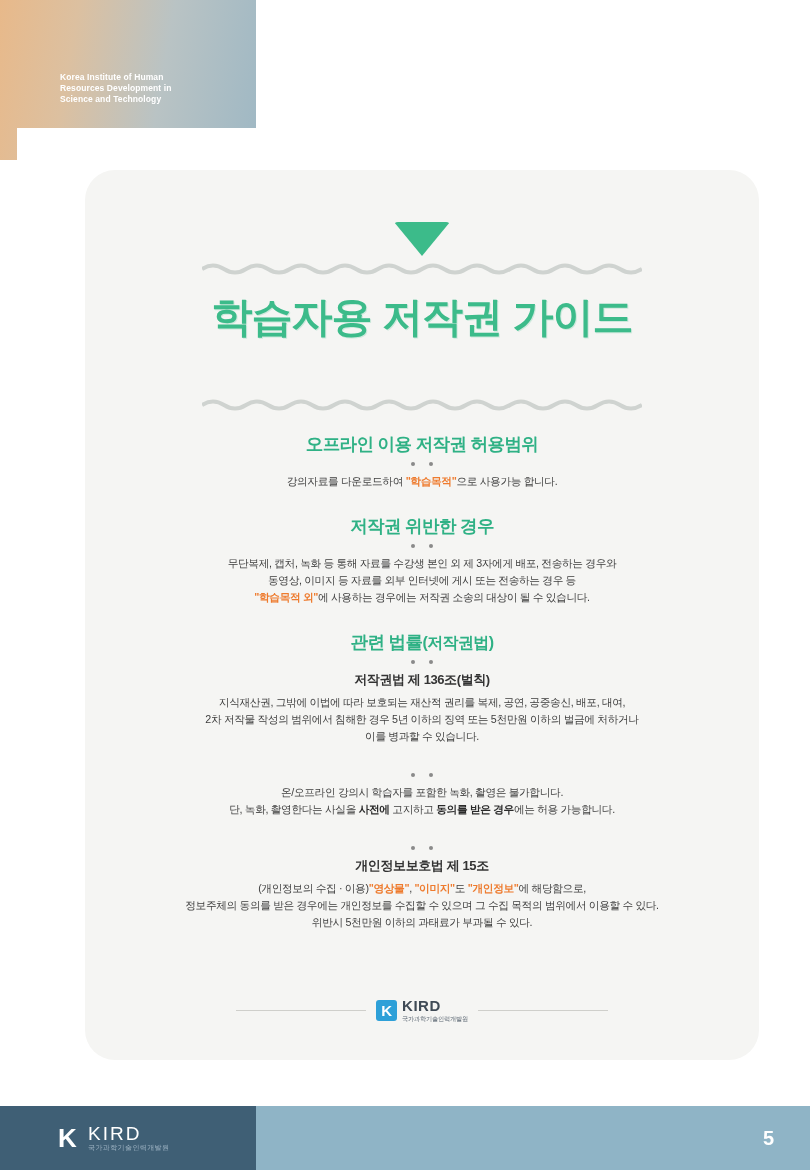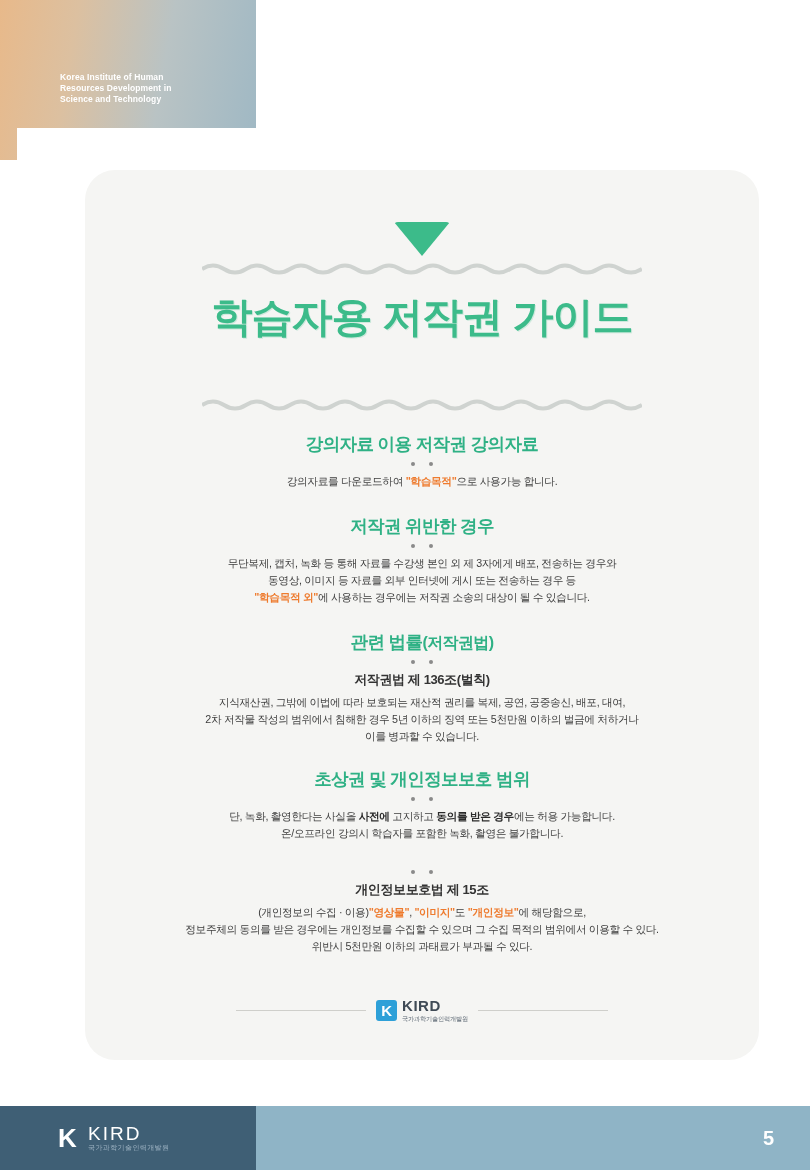--- a/index.html
+++ b/index.html
@@ -239,21 +239,21 @@
 
     <div class="main-title">학습자용 저작권 가이드</div>
 
     <svg class="wave bottom" viewBox="0 0 440 14" preserveAspectRatio="none">
       <path d="M0 7 Q 11 0 22 7 T 44 7 T 66 7 T 88 7 T 110 7 T 132 7 T 154 7 T 176 7 T 198 7 T 220 7 T 242 7 T 264 7 T 286 7 T 308 7 T 330 7 T 352 7 T 374 7 T 396 7 T 418 7 T 440 7" fill="none" stroke="#cfd3d0" stroke-width="4"></path>
     </svg>
 
     <div class="sections">
 
       <div class="section">
-        <div class="sec-head">강의자료 이용 저작권 강의자료</div>
+        <div class="sec-head">오프라인 이용 저작권 허용범위</div>
         <div class="dots">
             <span></span>
             <span></span>
           </div>
         <div class="sec-body">
           <div>강의자료를 다운로드하여 <span class="hl">"학습목적"</span>으로 사용가능 합니다.</div>
         </div>
       </div>
 
       <div class="gap-1"></div>
@@ -283,28 +283,27 @@
         <div class="sec-body">
           <div>지식재산권, 그밖에 이법에 따라 보호되는 재산적 권리를 복제, 공연, 공중송신, 배포, 대여,</div>
           <div>2차 저작물 작성의 범위에서 침해한 경우 5년 이하의 징역 또는 5천만원 이하의 벌금에 처하거나</div>
           <div>이를 병과할 수 있습니다.</div>
         </div>
       </div>
 
       <div class="gap-2"></div>
 
       <div class="section">
-        <div class="sec-head">초상권 및 개인정보보호 범위</div>
-        <div class="dots">
-            <span></span>
-            <span></span>
-          </div>
-        <div class="sec-body">
+        <div class="dots">
+            <span></span>
+            <span></span>
+          </div>
+        <div class="sec-body">
+          <div>온/오프라인 강의시 학습자를 포함한 녹화, 촬영은 불가합니다.</div>
           <div>단, 녹화, 촬영한다는 사실을 <span class="hl-dark">사전에</span> 고지하고 <span class="hl-dark">동의를 받은 경우</span>에는 허용 가능합니다.</div>
-          <div>온/오프라인 강의시 학습자를 포함한 녹화, 촬영은 불가합니다.</div>
         </div>
       </div>
 
       <div class="gap-2"></div>
 
       <div class="section">
         <div class="dots">
             <span></span>
             <span></span>
           </div>

